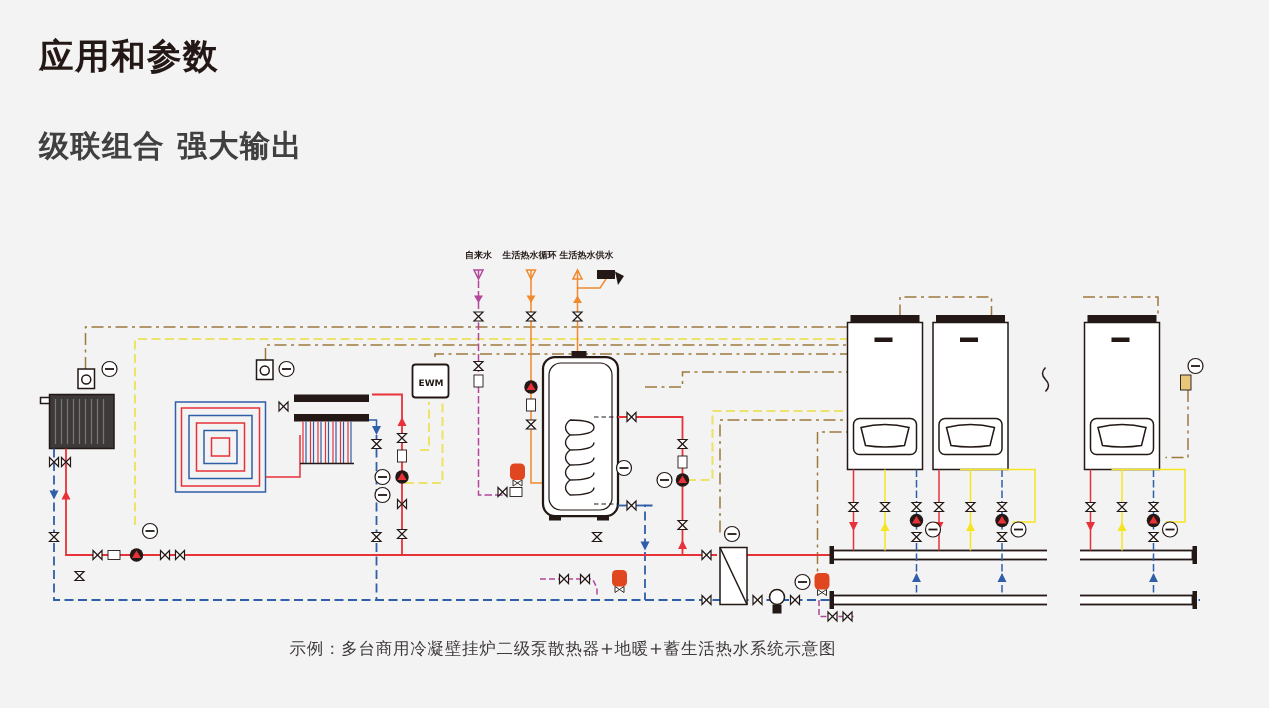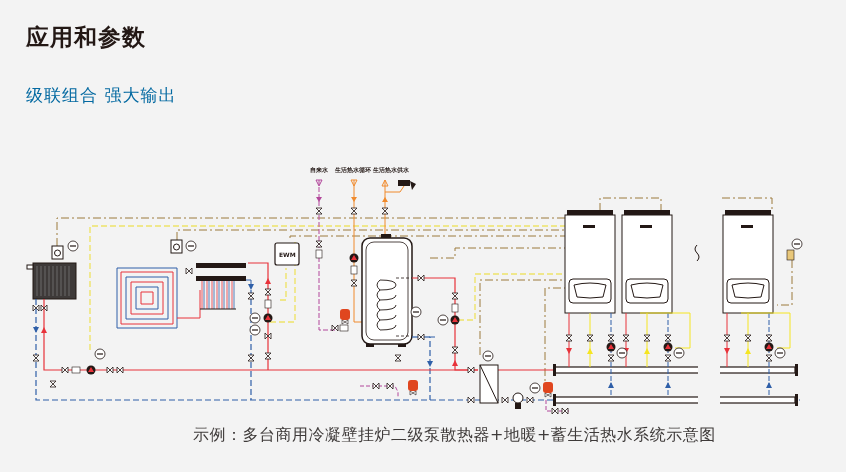--- a/index.html
+++ b/index.html
@@ -1,19 +1,19 @@
 <!DOCTYPE html>
 <html><head>
 <meta charset="utf-8">
 <style>
   html,body{margin:0;padding:0;}
   body{width:846px;height:472px;background:#f3f3f3;position:relative;overflow:hidden;font-family:"DejaVu Sans","Liberation Sans",sans-serif;color:#231815;}
   .title{position:absolute;left:26px;top:22px;font-size:23px;font-weight:bold;letter-spacing:1px;color:#231815;}
-  .subtitle{position:absolute;left:26px;top:84px;font-size:17px;font-weight:normal;letter-spacing:1px;color:#0369a1;}
-  .caption{position:absolute;left:193px;top:425px;font-size:16px;color:#3e3a39;letter-spacing:.5px;white-space:pre;}
+  .subtitle{position:absolute;left:26px;top:84px;font-size:20px;font-weight:bold;letter-spacing:1px;color:#404040;}
+  .caption{position:absolute;left:193px;top:425px;font-size:11px;color:#3e3a39;letter-spacing:.5px;white-space:pre;}
   svg.diagram{position:absolute;left:0;top:0;}
   .lbl{font-size:6px;font-weight:bold;fill:#231815;}
 </style>
 </head>
 <body>
 
 <div class="title">应用和参数</div>
 <div class="subtitle">级联组合  强大输出</div>
 
 <svg class="diagram" width="846" height="472" viewBox="0 0 846 472" xmlns="http://www.w3.org/2000/svg">

